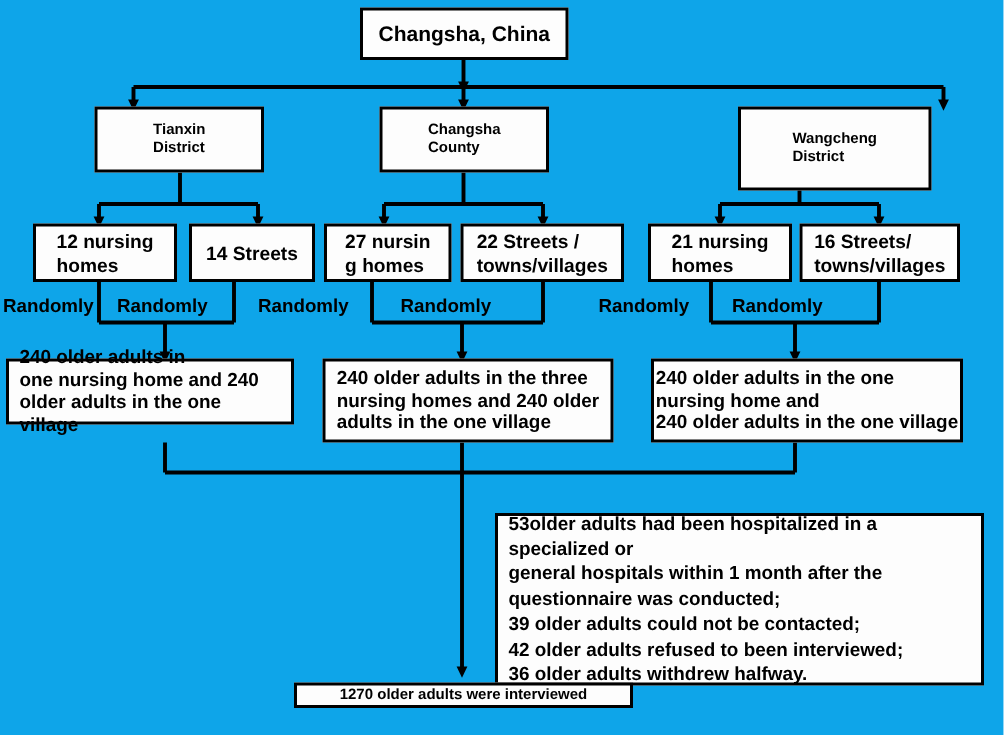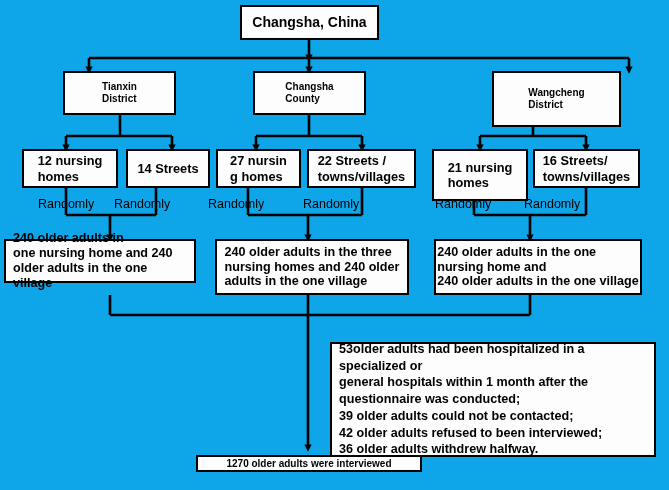--- a/index.html
+++ b/index.html
@@ -39,27 +39,26 @@
   .node.left-al {
     justify-content: flex-start;
     text-align: left;
   }
   .node-text {
     display: block;
     white-space: pre-line;
   }
   .lbl {
     position: absolute;
-    font-weight: normal;
+    font-weight: bold;
     color: #000000;
     font-size: 12.5px;
     line-height: 1;
     z-index: 3;
     background: transparent;
-    margin-left: 36px;
   }
   .f13 { font-size: 10px; }
   .f14 { font-size: 14px; }
   .f12 { font-size: 12.6px; }
   .f125 { font-size: 12.8px; }
   .pad8 { padding: 0 7px; }
 </style>
 </head>
 <body>
 
@@ -147,21 +146,21 @@
 
   <div class="node f125" style="left:216px; top:149px; width:85px; height:39px;">
     <span class="node-text">27 nursin
 g homes</span>
   </div>
   <div class="node f125" style="left:307px; top:149px; width:109px; height:39px;">
     <span class="node-text">22 Streets /
 towns/villages</span>
   </div>
 
-  <div class="node f125" style="left:432px; top:149px; width:96px; height:52px;">
+  <div class="node f125" style="left:432px; top:149px; width:96px; height:39px;">
     <span class="node-text">21 nursing
 homes</span>
   </div>
   <div class="node f125" style="left:533px; top:149px; width:107px; height:39px;">
     <span class="node-text">16 Streets/
 towns/villages</span>
   </div>
 
   <div class="lbl" style="left:2px; top:198px;">Randomly</div>
   <div class="lbl" style="left:78px; top:198px;">Randomly</div>

